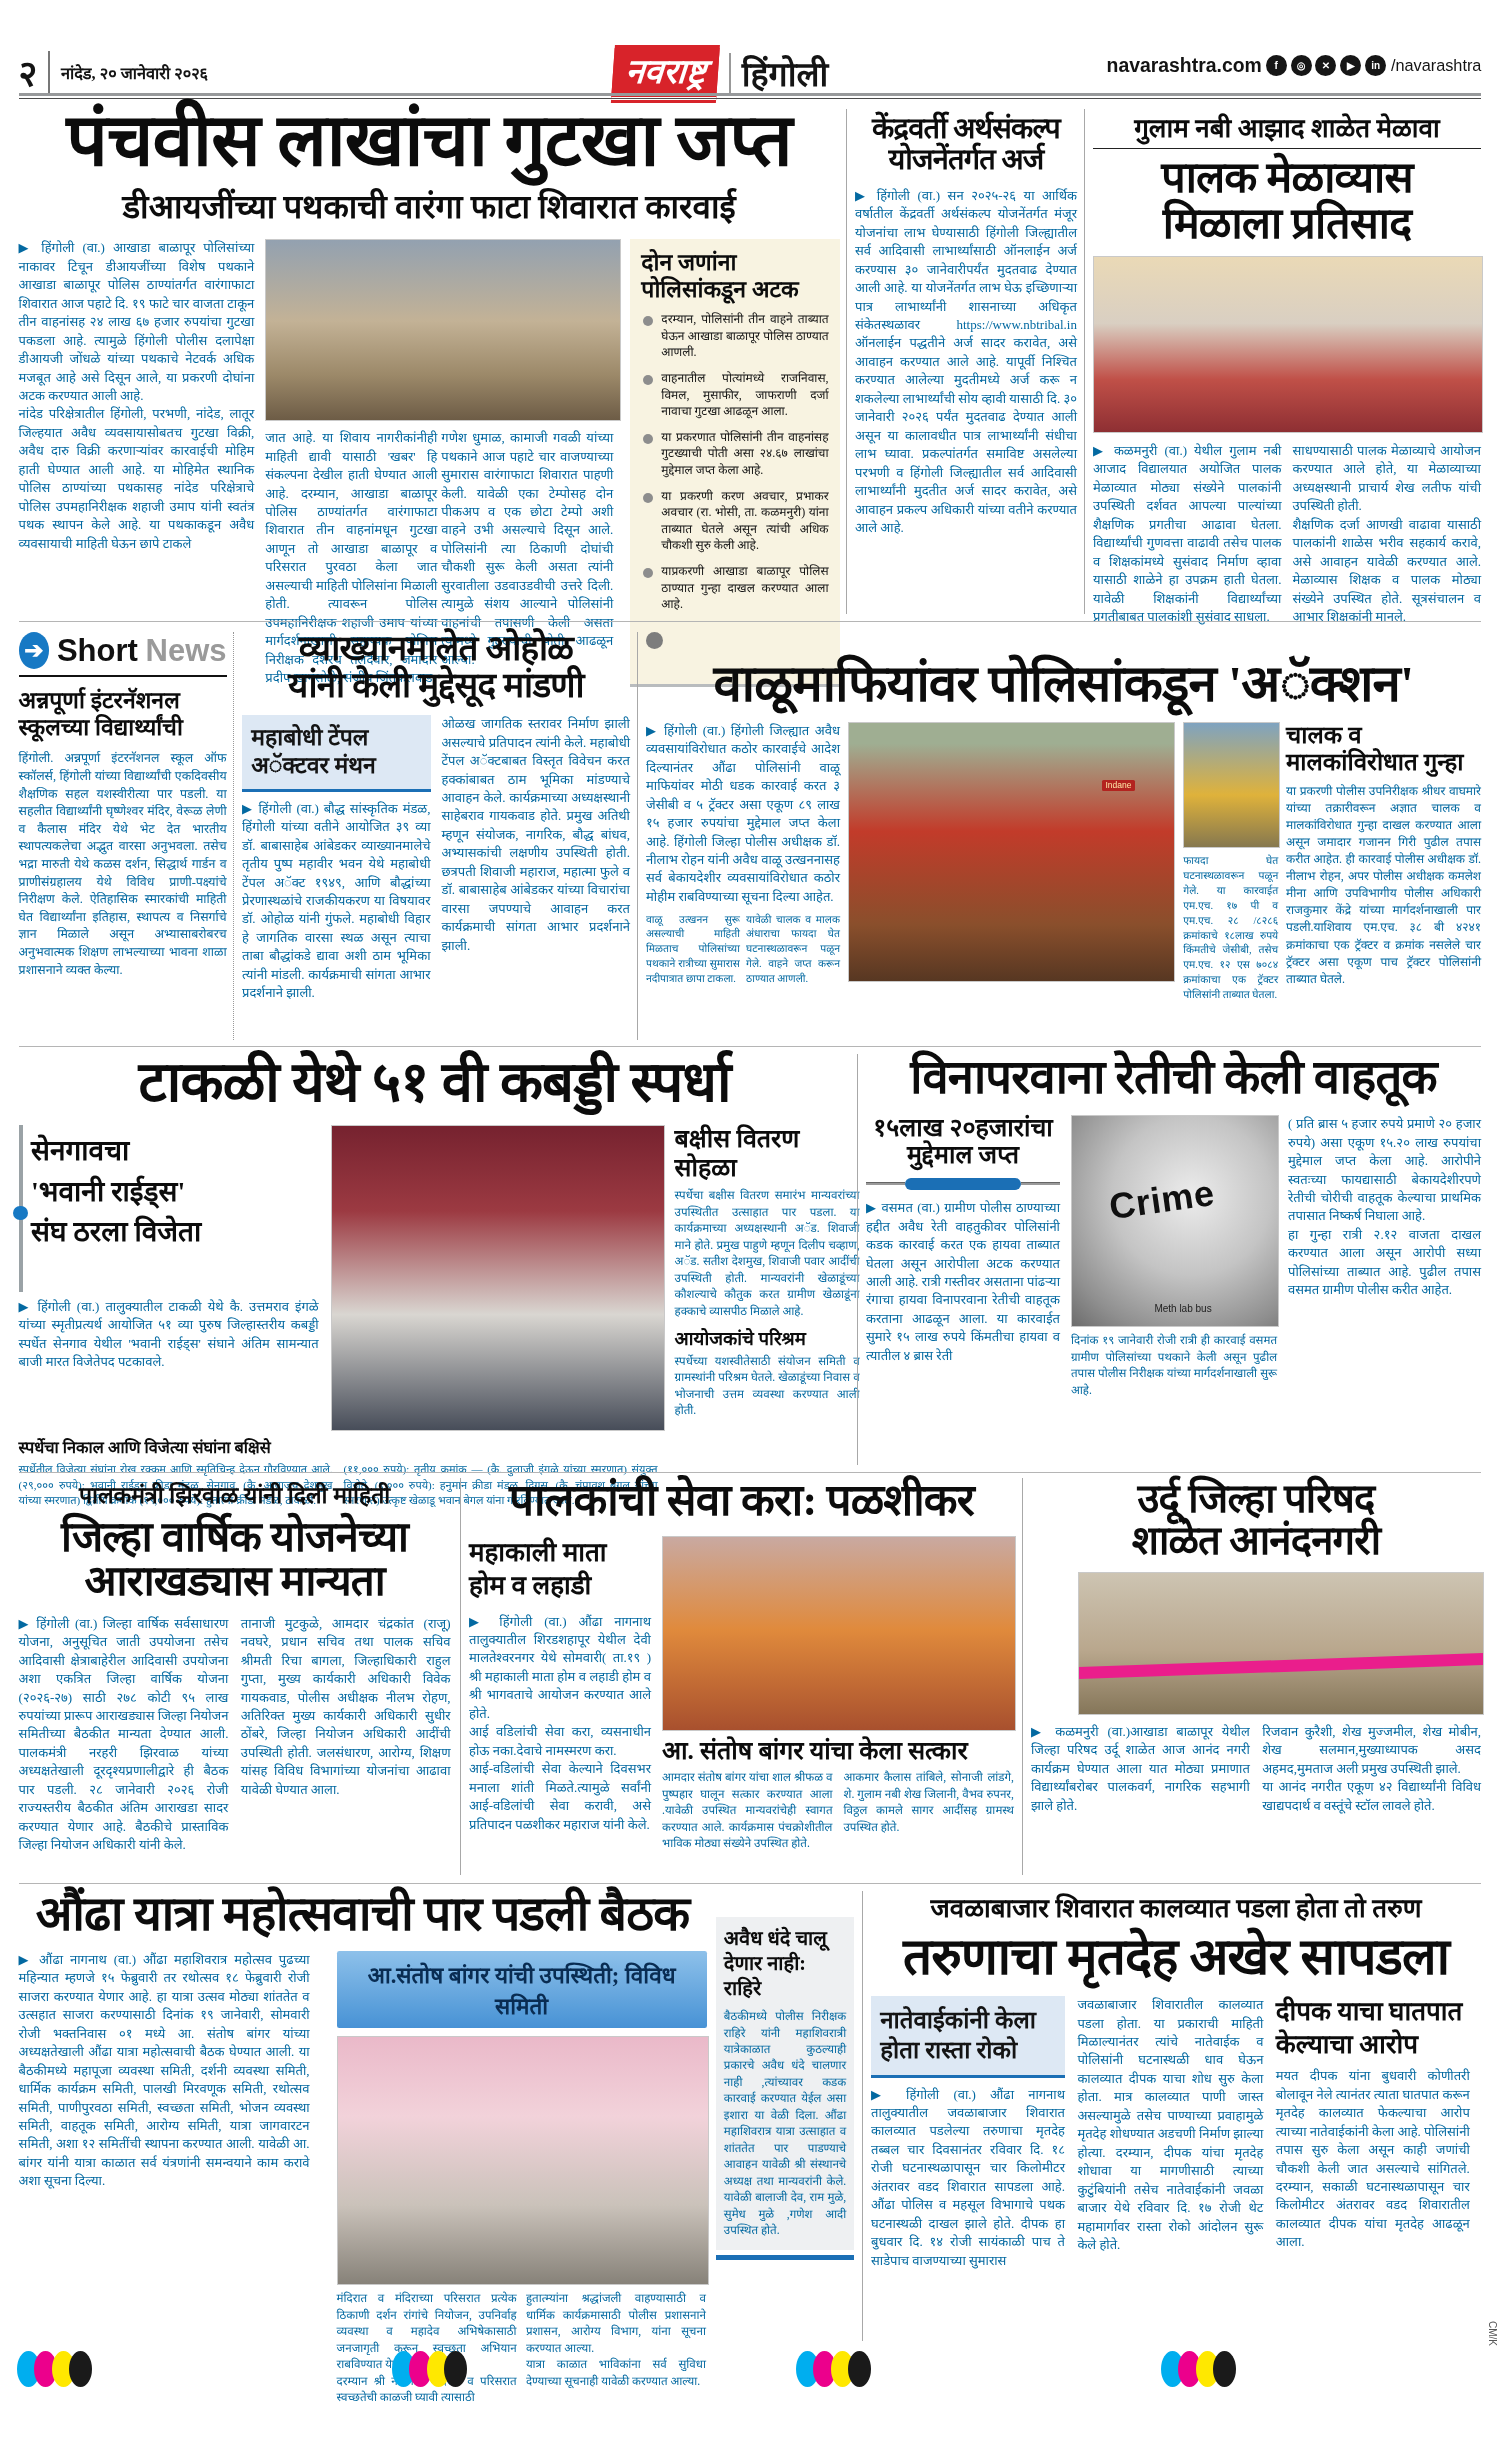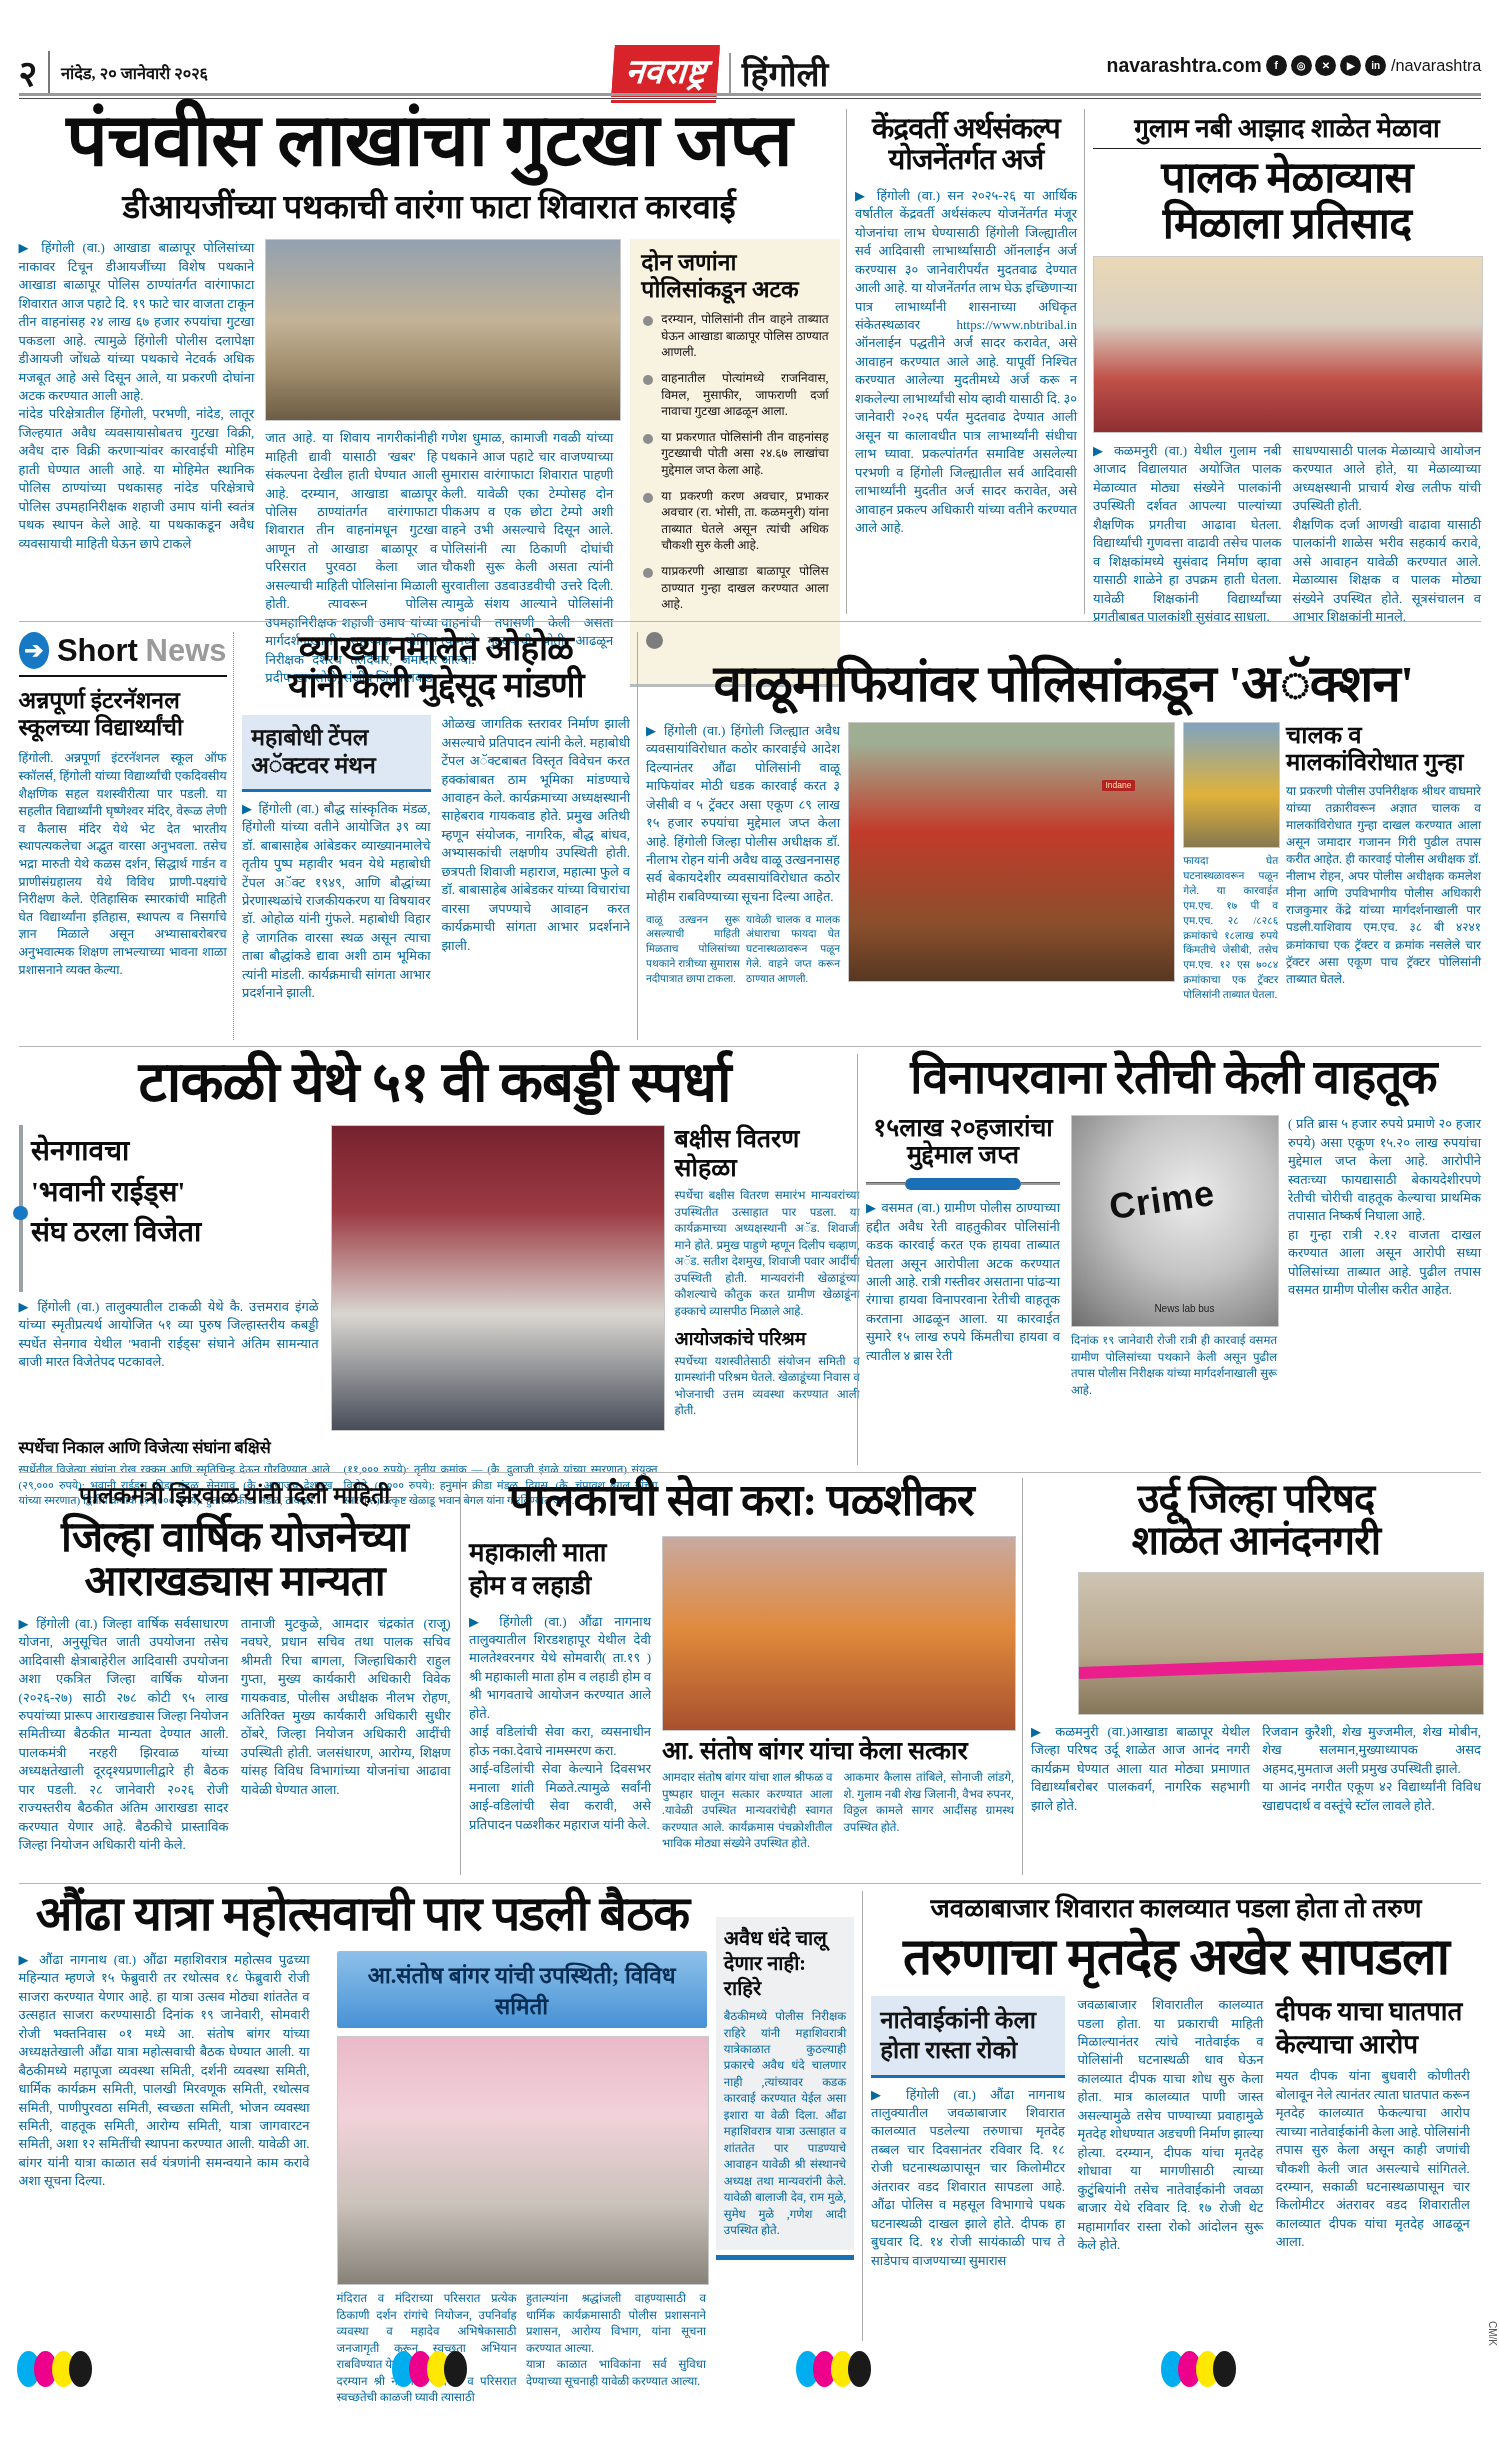--- a/index.html
+++ b/index.html
@@ -224,21 +224,21 @@
         <div class="capsule" style="margin:9.3px 0;">
           <span class="cline"></span>
             <span class="cbar"></span>
             <span class="cline"></span>
         </div>
         <div class="body">▶ वसमत (वा.) ग्रामीण पोलीस ठाण्याच्या हद्दीत अवैध रेती वाहतुकीवर पोलिसांनी कडक कारवाई करत एक हायवा ताब्यात घेतला असून आरोपीला अटक करण्यात आली आहे. रात्री गस्तीवर असताना पांढऱ्या रंगाचा हायवा विनापरवाना रेतीची वाहतूक करताना आढळून आला. या कारवाईत सुमारे १५ लाख रुपये किंमतीचा हायवा व त्यातील ४ ब्रास रेती</div>
       </div>
       <div style="width:206px;">
         <div class="photo ph-crime" style="width:206px;height:210px;">
           <span class="crimeword">Crime</span>
-          <span class="crimesub">News lab bus</span>
+          <span class="crimesub">Meth lab bus</span>
         </div>
         <div class="body sm" style="margin-top:6.2px;">दिनांक १९ जानेवारी रोजी रात्री ही कारवाई वसमत ग्रामीण पोलिसांच्या पथकाने केली असून पुढील तपास पोलीस निरीक्षक यांच्या मार्गदर्शनाखाली सुरू आहे.</div>
       </div>
       <div class="body" style="width:193px;">( प्रति ब्रास ५ हजार रुपये प्रमाणे २० हजार रुपये) असा एकूण १५.२० लाख रुपयांचा मुद्देमाल जप्त केला आहे. आरोपीने स्वतःच्या फायद्यासाठी बेकायदेशीरपणे रेतीची चोरीची वाहतूक केल्याचा प्राथमिक तपासात निष्कर्ष निघाला आहे.
 हा गुन्हा रात्री २.१२ वाजता दाखल करण्यात आला असून आरोपी सध्या पोलिसांच्या ताब्यात आहे. पुढील तपास वसमत ग्रामीण पोलीस करीत आहेत.</div>
     </div>
   </div>
 
   <div class="hrule abs" style="left:18.6px;right:18.6px;top:1472px;"></div>
 

